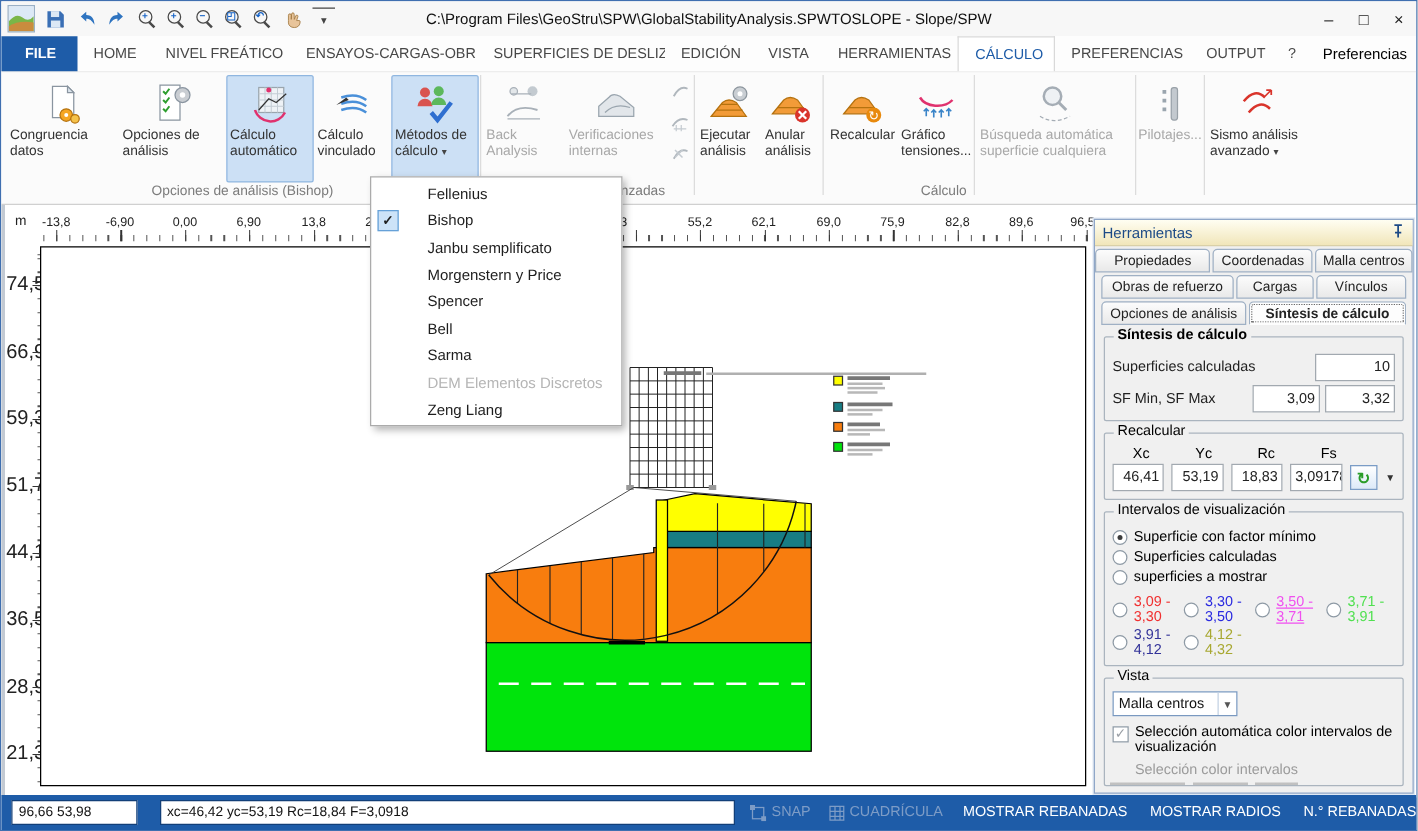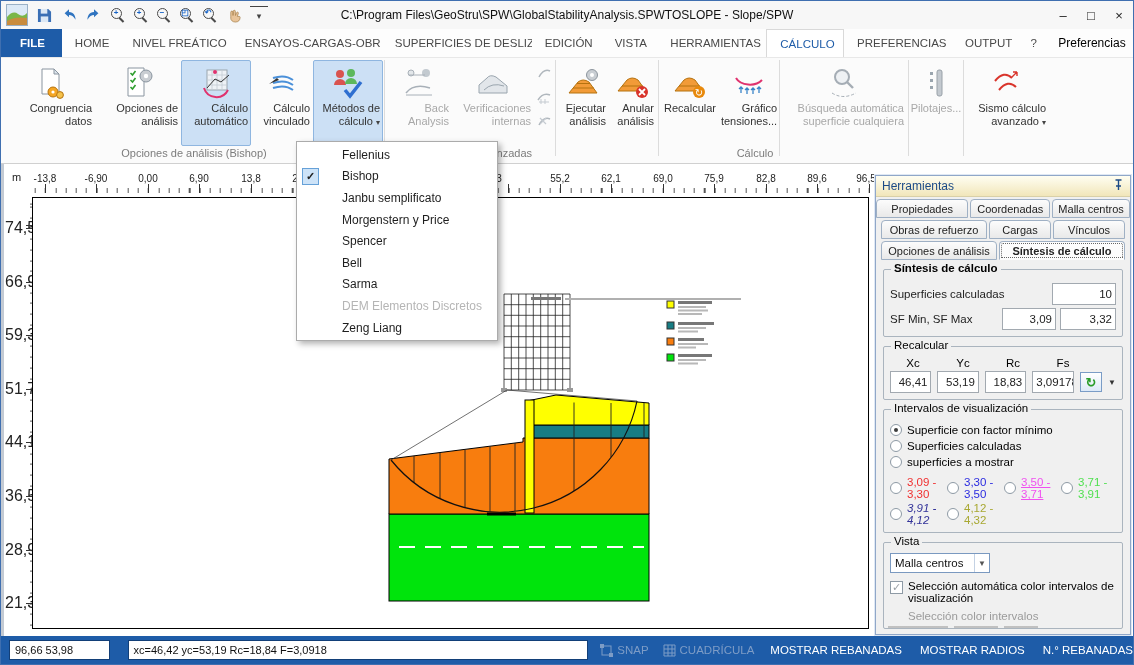--- a/index.html
+++ b/index.html
@@ -23,21 +23,21 @@
   .tab{padding:0 13px;display:flex;align-items:center;font-size:11.5px;color:#484848;white-space:nowrap;max-width:150px;overflow:hidden}
   .tab.file{background:#1e5ca8;color:#fff;padding:0 19px;font-weight:bold}
   .tab.active{background:#fff;color:#1e5ca8;border:1px solid #d9d9d9;border-bottom:none}
   .tab.qmark{padding:0 9px}
   .tab.prefright{margin-left:auto;color:#000;font-size:12px;max-width:none}
   
   .ribbon{position:absolute;top:57px;left:0;right:0;height:106px;background:#fbfbfb;border-bottom:1px solid #d0d0d0;display:flex;align-items:flex-start;padding:2px 0 0 4px}
   .rgroup{position:relative;height:102px;display:flex;align-items:flex-start}
   .rbtn{height:86px;display:flex;flex-direction:column;align-items:center;padding-top:5px;border:1px solid transparent;border-radius:2px}
   .rbtn .ric{width:34px;height:34px;margin-bottom:2px;flex:none}
-  .lblw{font-size:11px;line-height:13px;text-align:right;color:#333;padding:0 2px}
+  .lblw{font-size:11px;line-height:13px;text-align:left;color:#333;padding:0 2px}
   .rbtn.active{background:#cce0f5;border-color:#8fb6e0}
   .rbtn.disabled .lblw{color:#a8a8a8}
   .arr{font-size:8px;color:#444}
   .gdiv{width:1px;background:#dcdcdc;height:96px;margin:0 1px;flex:none}
   .glabel{position:absolute;bottom:3px;left:0;right:0;text-align:center;font-size:11px;color:#7c7c7c;white-space:nowrap}
   .glabel.g3{left:102px;right:auto;width:192px}
   .minicol{display:flex;flex-direction:column;gap:5px;padding-top:6px;width:20px;align-items:center}
   
   .menu{position:absolute;left:295px;top:140px;width:202px;background:#fff;border:1px solid #ababab;box-shadow:3px 3px 6px rgba(0,0,0,.3);z-index:60;padding:2px 0}
   .mitem{height:21.6px;display:flex;align-items:center;font-size:12px;color:#1e1e1e;position:relative;padding-left:45px}
@@ -336,21 +336,21 @@
       </div>
       <div class="gdiv"></div>
       <div class="rbtn" style="width:84px">
         <span class="ric">
           <svg viewBox="0 0 34 34">
               <path d="M5 15 q9 -11 17 -3" stroke="#d9342b" stroke-width="2" fill="none"></path>
               <path d="M9 24 q9 -11 17 -3" stroke="#d9342b" stroke-width="2" fill="none"></path>
               <path d="M22 11 l5 -5 M27 6 h-4 M27 6 v4" stroke="#d9342b" stroke-width="1.4" fill="none"></path>
             </svg>
         </span>
-        <span class="lblw"><span>Sismo cálculo avanzado</span> <span class="arr">▾</span></span>
+        <span class="lblw"><span>Sismo análisis avanzado</span> <span class="arr">▾</span></span>
       </div>
       <div class="glabel g3">Cálculo</div>
     </div>
   </div>
 
   <div class="canvas">
     <span class="unit">m</span>
     <span class="hlab" style="left:41px">-13,8</span>
     <span class="hlab" style="left:92px">-6,90</span>
     <span class="hlab" style="left:144px">0,00</span>
@@ -512,21 +512,21 @@
         <div class="radrow" style="margin-top:0">
             <span class="rad"></span>
             <span style="color: rgb(240, 80, 240); text-decoration: underline;">3,50 - 3,71</span>
           </div>
         <div class="radrow" style="margin-top:0">
             <span class="rad"></span>
             <span style="color: rgb(80, 224, 80);">3,71 - 3,91</span>
           </div>
         <div class="radrow" style="margin-top:0">
             <span class="rad"></span>
-            <span style="color: rgb(51, 51, 153); font-style: italic;">3,91 - 4,12</span>
+            <span style="color: rgb(51, 51, 153);">3,91 - 4,12</span>
           </div>
         <div class="radrow" style="margin-top:0">
             <span class="rad"></span>
             <span style="color: rgb(168, 168, 50);">4,12 - 4,32</span>
           </div>
       </div>
     </div>
 
     <div class="gbox">
       <span class="glab2">Vista</span>

